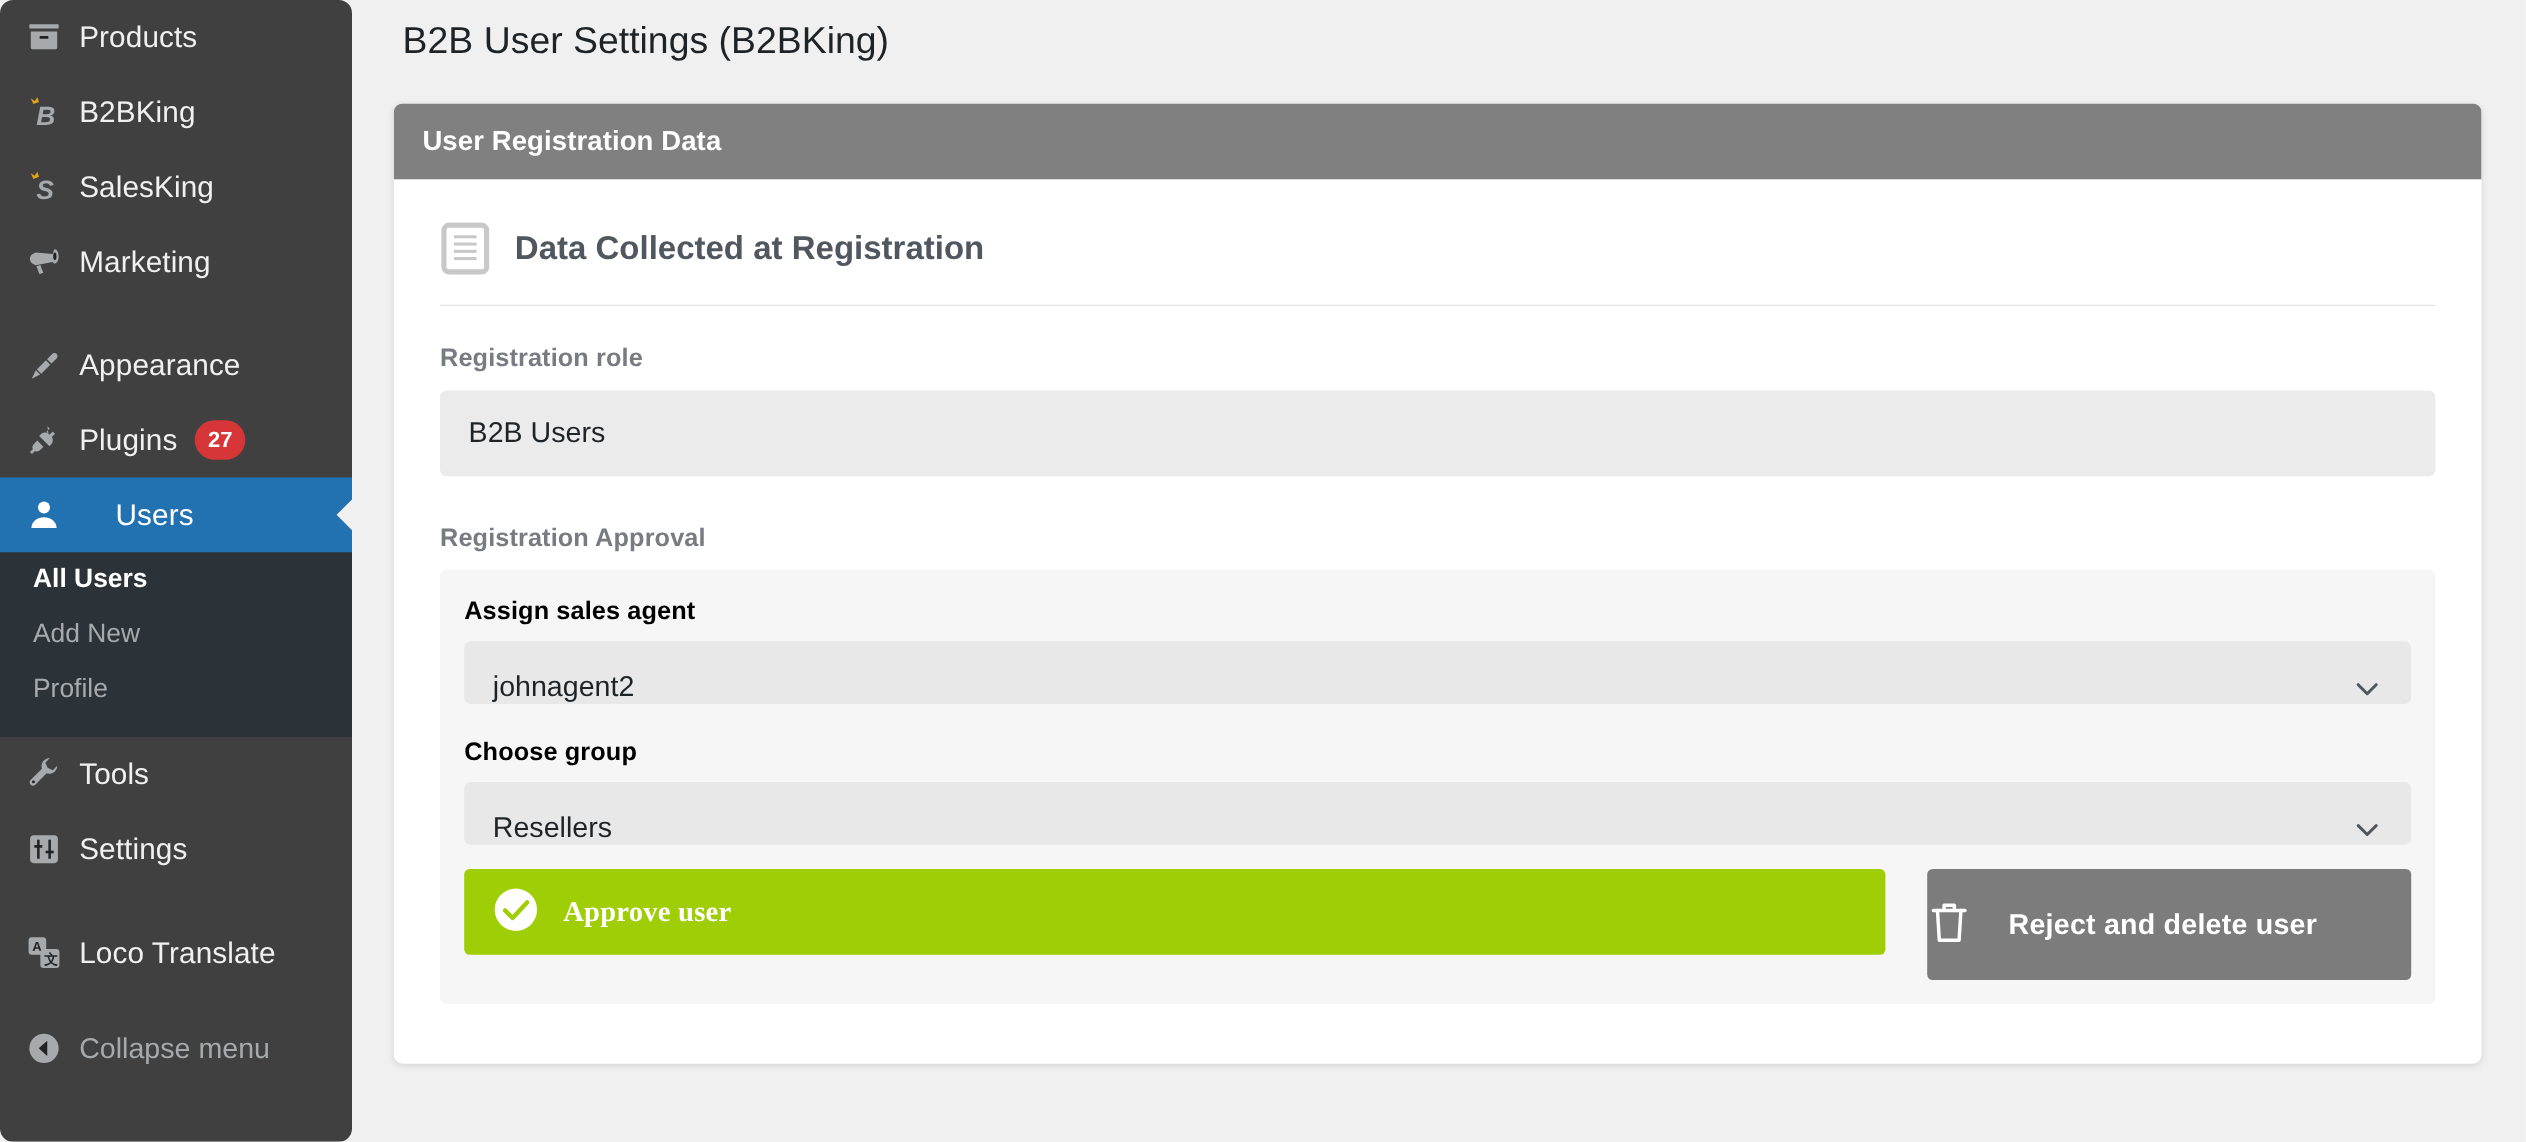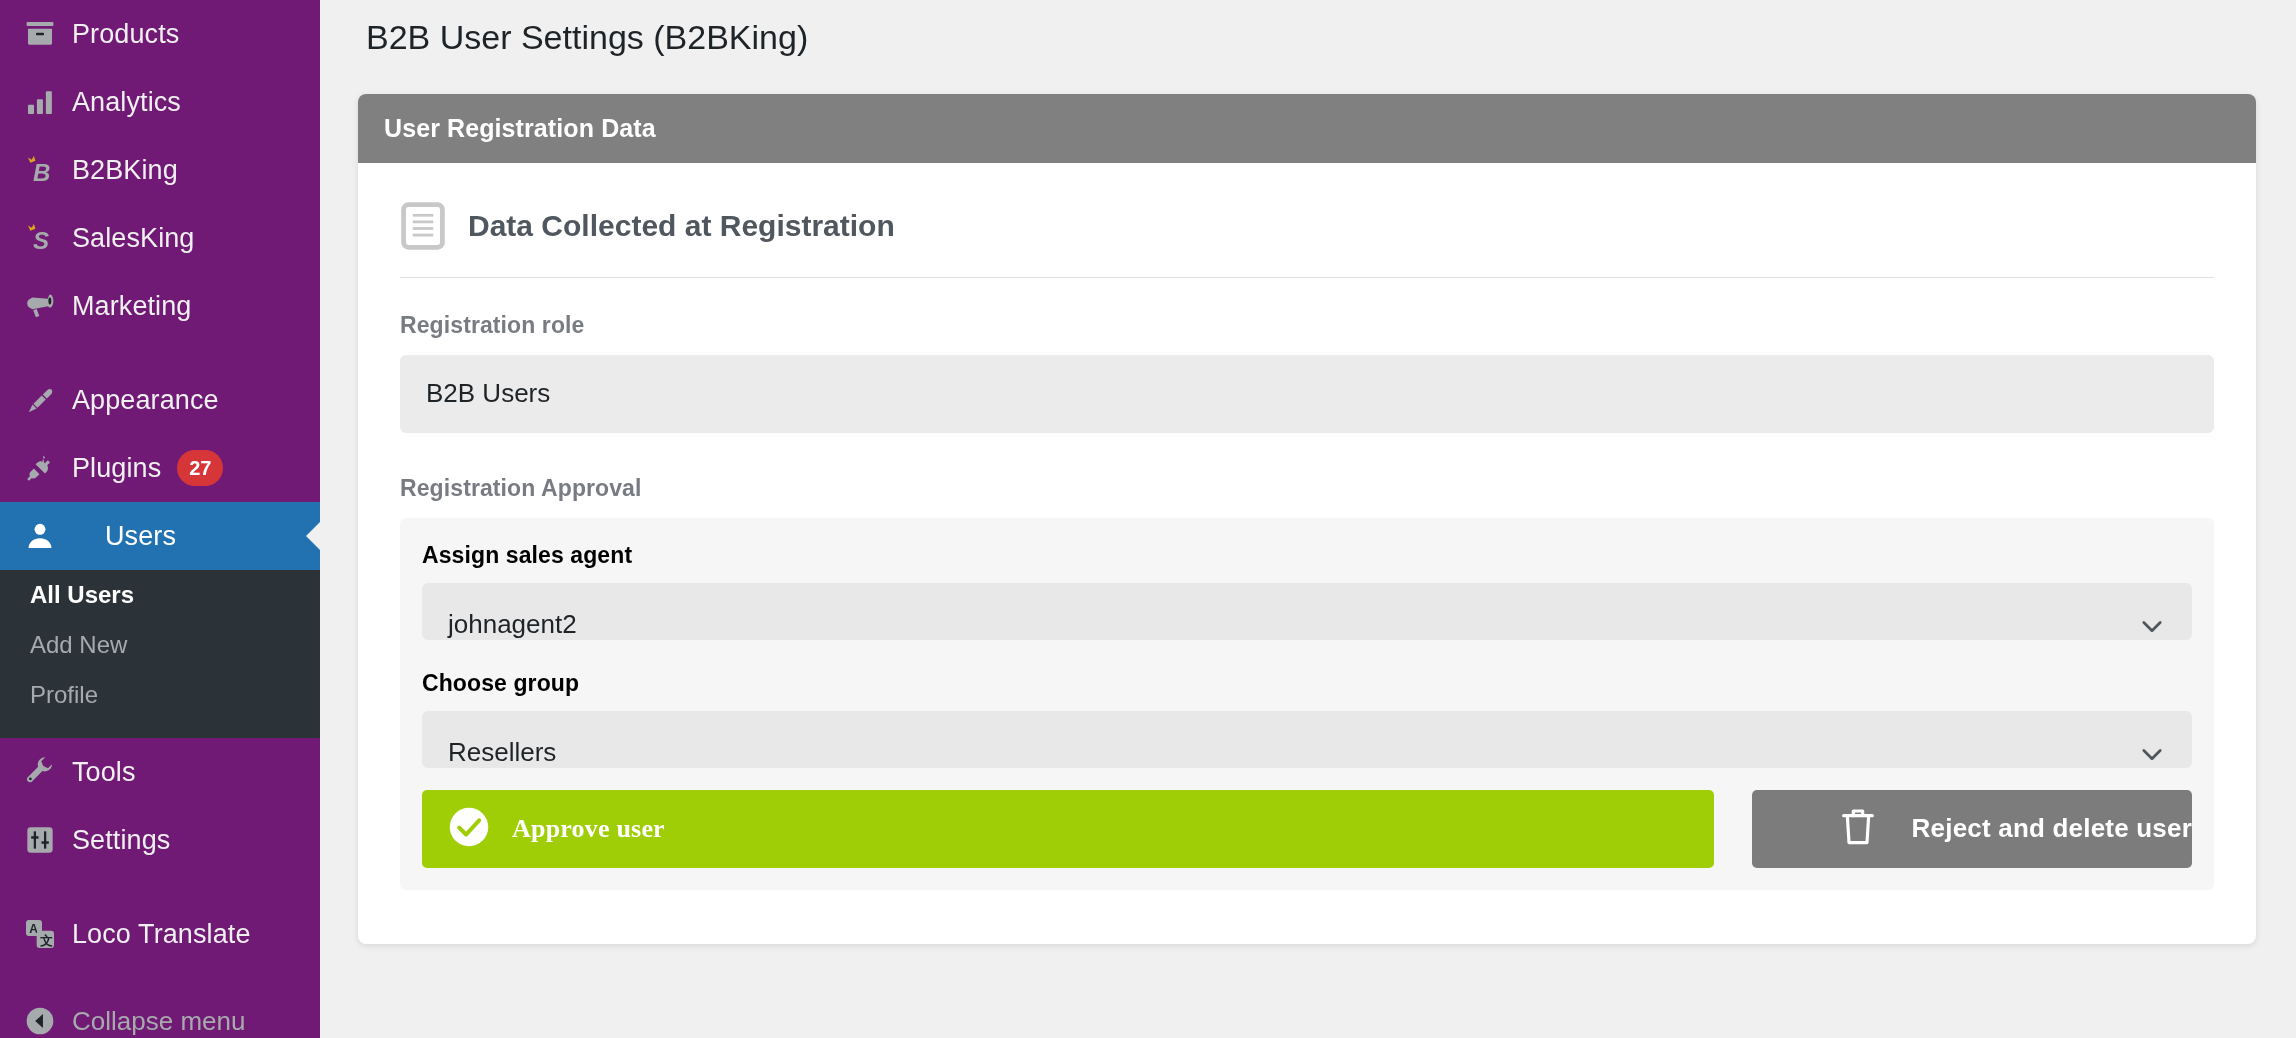--- a/index.html
+++ b/index.html
@@ -17,25 +17,26 @@
     width: 2296px;
     height: 1038px;
     display: flex;
     background: #f0f0f1;
   }
 
   
   .sidebar {
     width: 320px;
     flex: 0 0 320px;
-    background: #701a75;
+    background: #404040;
     color: #f0f0f1;
     position: relative;
     padding-top: 0;
     overflow: hidden;
+    border-radius: 12px;
   }
 
   .menu-item {
     display: flex;
     align-items: center;
     height: 68px;
     padding-left: 18px;
     position: relative;
     cursor: pointer;
   }
@@ -252,24 +253,24 @@
     font-weight: 700;
     color: #fff;
     letter-spacing: .2px;
   }
 
   .btn-reject {
     flex: 0 0 auto;
     width: 440px;
     background: #7c7c7c;
     border-radius: 5px;
-    height: 78px;
-    display: flex;
-    align-items: center;
-    justify-content: flex-end;
+    height: 101px;
+    display: flex;
+    align-items: center;
+    justify-content: flex-start;
     gap: 34px;
     cursor: pointer;
     border: none;
     margin-left: 24px;
   }
   .btn-reject .br-label {
     font-size: 26px;
     font-weight: 700;
     color: #fff;
     letter-spacing: .2px;
@@ -292,30 +293,20 @@
       <span class="mi-icon">
         <svg width="32" height="32" viewBox="0 0 24 24" fill="#a7aaad">
           <rect x="2" y="3" width="20" height="3" rx="0.5"></rect>
           <path d="M3 8h18v11a1 1 0 0 1-1 1H4a1 1 0 0 1-1-1V8z"></path>
           <rect x="9" y="11" width="6" height="2" rx="0.6" fill="#1d2327"></rect>
         </svg>
       </span>
       <span class="mi-label">Products</span>
     </div>
 
-    <div class="menu-item">
-      <span class="mi-icon">
-        <svg width="32" height="32" viewBox="0 0 24 24" fill="#a7aaad">
-          <rect x="3" y="14" width="4.5" height="7" rx="0.6"></rect>
-          <rect x="9.7" y="10" width="4.5" height="11" rx="0.6"></rect>
-          <rect x="16.4" y="4" width="4.5" height="17" rx="0.6"></rect>
-        </svg>
-      </span>
-      <span class="mi-label">Analytics</span>
-    </div>
 
     <div class="menu-item">
       <span class="mi-icon">
         <svg width="34" height="34" viewBox="0 0 24 24">
           <path d="M3.5 3.2l2.6 1.6 1.6-2.6 1.1 3.3-3.6 1.3z" fill="#dfa419"></path>
           <text x="7" y="20" font-family="Liberation Sans, sans-serif" font-size="17" font-weight="700" font-style="italic" fill="#a7aaad">B</text>
         </svg>
       </span>
       <span class="mi-label">B2BKing</span>
     </div>

